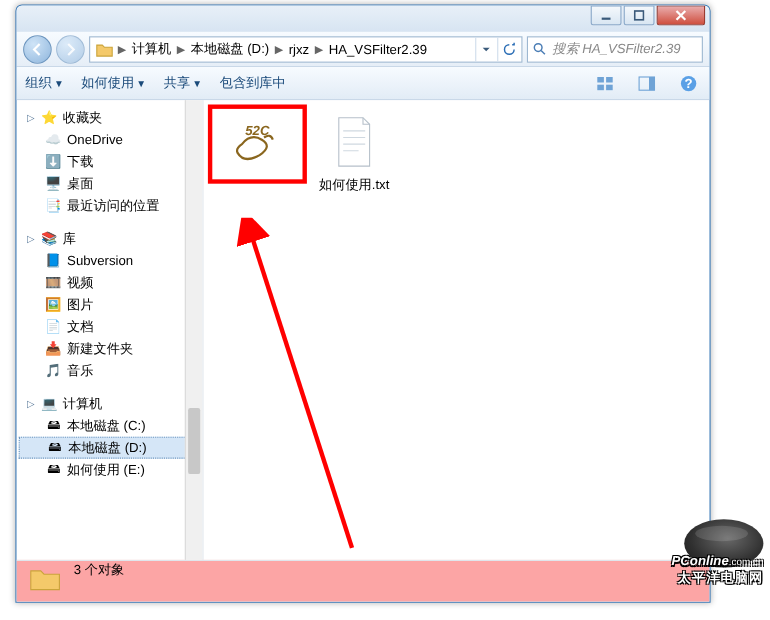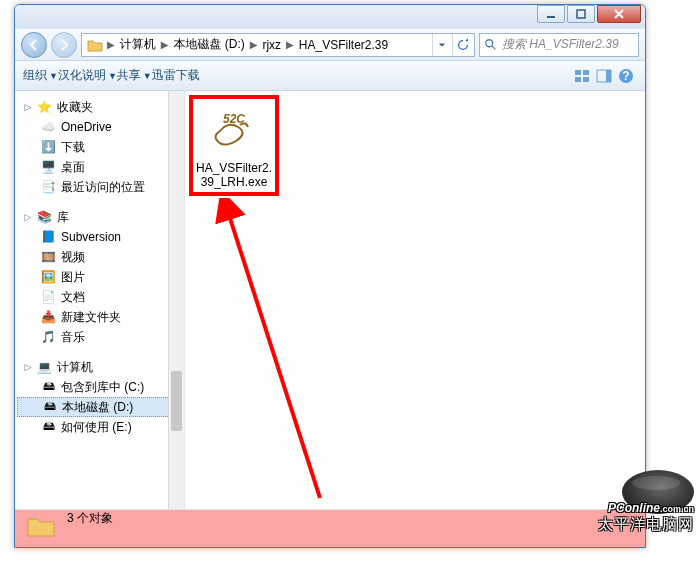--- a/index.html
+++ b/index.html
@@ -22,21 +22,21 @@
 .addrbar .foldicn { width: 18px; height: 18px; margin: 0 2px; }
 .crumb { padding: 0 4px; white-space: nowrap; }
 .sep { color: #666; padding: 0 1px; font-size: 10px; }
 .refresh { width: 20px; height: 22px; margin-left: 2px; border-left: 1px solid #cfdceb; display:flex; align-items:center; justify-content:center; }
 .addrdrop { width: 18px; height: 22px; border-left: 1px solid #cfdceb; display:flex; align-items:center; justify-content:center; }
 
 .searchbox { width: 160px; height: 24px; background: #fff; border: 1px solid #9db7d1; display: flex; align-items: center; padding: 0 4px; color: #888; font-style: italic; }
 .searchbox svg { width: 14px; height: 14px; margin-right: 4px; fill: #4a7db5; }
 .searchbox span { font-style: italic; }
 
-.toolbar { height: 30px; background: linear-gradient(#f7fbff,#e2ecf6); border-bottom: 1px solid #c9d8e8; display: flex; align-items: center; padding: 0 8px; gap: 0; color: #1a4a7a; }
+.toolbar { height: 30px; background: linear-gradient(#f7fbff,#e2ecf6); border-bottom: 1px solid #c9d8e8; display: flex; align-items: center; padding: 0 8px; gap: 16px; color: #1a4a7a; }
 .toolbar .titem { display: flex; align-items: center; gap: 2px; }
 .toolbar .spacer { flex: 1; }
 .toolbar .ticon { width: 22px; height: 22px; display:flex; align-items:center; justify-content:center; }
 .toolbar .ticon svg { width: 16px; height: 16px; }
 
 .body { display: flex; height: calc(100% - 24px - 32px - 30px - 38px); }
 
 .tree { width: 170px; border-right: 1px solid #e0e6ec; overflow-y: auto; padding: 6px 2px; }
 .tnode { display: flex; align-items: center; height: 20px; padding: 0 4px; gap: 4px; white-space: nowrap; }
 .tnode.sel { background: #d5e6f7; border: 1px dotted #6d96bf; }
@@ -53,22 +53,22 @@
 .highlight { outline: 4px solid #f00; outline-offset: 2px; }
 
 .status { height: 38px; border-top: 1px solid #e0e6ec; display: flex; padding: 0 10px; gap: 10px; background: #fca5a5; }
 .status .bigfold { width: 32px; height: 32px; }
 
 .arrow-annot { position: absolute; left: 210px; top: 198px; pointer-events: none; }
 .watermark { position: absolute; right: 6px; bottom: 10px; text-align: right; }
 .wm-badge { width: 72px; height: 44px; background: radial-gradient(ellipse at 55% 40%, #686868 0%, #303030 60%, #161616 100%); border-radius: 50%; margin-left: auto; position: relative; }
 .wm-badge::after { content:""; position:absolute; left:10px; top:6px; width:48px; height:14px; border-radius:50%; background: rgba(255,255,255,0.13); }
 .wm1 { color: #fff; font-style: italic; font-weight: bold; font-size: 18px; text-shadow: 1px 1px 0 #000, -1px -1px 0 #000, 1px -1px 0 #000, -1px 1px 0 #000; position: relative; top: -18px; }
-.wm1 .sm { font-size: 9px; font-style: normal; font-weight: bold; }
-.wm2 { color: #fff; font-size: 15px; font-weight: normal; letter-spacing: 1px; text-shadow: 1px 1px 0 #000, -1px -1px 0 #000, 1px -1px 0 #000, -1px 1px 0 #000; position: relative; top: -20px; }
+.wm1 .sm { font-size: 9px; font-style: normal; font-weight: normal; }
+.wm2 { color: #fff; font-size: 12px; font-weight: bold; letter-spacing: 1px; text-shadow: 1px 1px 0 #000, -1px -1px 0 #000, 1px -1px 0 #000, -1px 1px 0 #000; position: relative; top: -20px; }
 
 .scrollbar-v { position:absolute; right:0; top:0; bottom:0; width:16px; background:#f0f0f0; border-left:1px solid #dadada; }
 .scrollbar-v .thumb { position:absolute; left:2px; right:2px; top:280px; height:60px; background:#c8c8c8; border-radius:2px; }
 
 
 .ic-folder { fill: #f4c96a; stroke: #caa43a; }
 .ic-txt { fill: #fff; stroke: #b6c0ca; }
 </style>
 </head>
 <body>
@@ -137,29 +137,29 @@
       <span>搜索 HA_VSFilter2.39</span>
     </div>
   </div>
 
   <div class="toolbar">
     <div class="titem">
         <span>组织</span>
         <span style="font-size:9px">▼</span>
       </div>
     <div class="titem">
-        <span>汉化说明</span>
+        <span>如何使用</span>
         <span style="font-size:9px">▼</span>
       </div>
     <div class="titem">
         <span>共享</span>
         <span style="font-size:9px">▼</span>
       </div>
     <div class="titem">
-        <span>迅雷下载</span>
+        <span>包含到库中</span>
       </div>
     <div class="spacer"></div>
     <div class="ticon">
         <svg viewBox="0 0 16 16">
           <rect x="1" y="2" width="6" height="5" fill="#6fa3d6"></rect>
           <rect x="9" y="2" width="6" height="5" fill="#6fa3d6"></rect>
           <rect x="1" y="9" width="6" height="5" fill="#6fa3d6"></rect>
           <rect x="9" y="9" width="6" height="5" fill="#6fa3d6"></rect>
         </svg>
       </div>
@@ -232,21 +232,21 @@
           <span>音乐</span>
         </div>
       <div class="tsep"></div>
       <div class="tnode indent0">
           <span class="twist">▷</span>
           <span class="ticon16">💻</span>
           <span>计算机</span>
         </div>
       <div class="tnode indent1">
           <span class="ticon16">🖴</span>
-          <span>包含到库中 (C:)</span>
+          <span>本地磁盘 (C:)</span>
         </div>
       <div class="tnode indent1 sel">
           <span class="ticon16">🖴</span>
           <span>本地磁盘 (D:)</span>
         </div>
       <div class="tnode indent1">
           <span class="ticon16">🖴</span>
           <span>如何使用 (E:)</span>
         </div>
       <div class="scrollbar-v">
@@ -255,21 +255,33 @@
     </div>
 
     <div class="content">
       <div class="fitem highlight">
         <div class="fthumb">
           <svg viewBox="0 0 56 56">
               <text x="28" y="22" text-anchor="middle" font-size="12" fill="#8a661e" font-style="italic" font-weight="bold">52C</text>
               <path d="M14 30 q8 -10 18 -4 q10 6 -2 14 q-14 8 -20 -2 q-2 -4 4 -8 z M34 24 q6 -4 8 2" fill="none" stroke="#8a661e" stroke-width="2"></path>
             </svg>
         </div>
-        <div class="fname">HA_VSFilter2.39_LRH.exe</div>
+      </div>
+      <div class="fitem">
+        <div class="fthumb">
+          <svg viewBox="0 0 56 56">
+              <path class="ic-txt" d="M14 6 h22 l6 6 v38 h-28 z" stroke-width="1"></path>
+              <path d="M36 6 v6 h6" fill="none" stroke="#b6c0ca"></path>
+              <line x1="18" y1="18" x2="38" y2="18" stroke="#cfd8e0"></line>
+              <line x1="18" y1="24" x2="38" y2="24" stroke="#cfd8e0"></line>
+              <line x1="18" y1="30" x2="38" y2="30" stroke="#cfd8e0"></line>
+              <line x1="18" y1="36" x2="32" y2="36" stroke="#cfd8e0"></line>
+            </svg>
+        </div>
+        <div class="fname">如何使用.txt</div>
       </div>
     </div>
   </div>
 
   <div class="status">
     <span class="bigfold"><svg viewBox="0 0 32 32">
           <path class="ic-folder" d="M3 9 h9 l3 3 h14 v14 h-26 z"></path>
         </svg></span>
     <span>3 个对象</span>
   </div>

